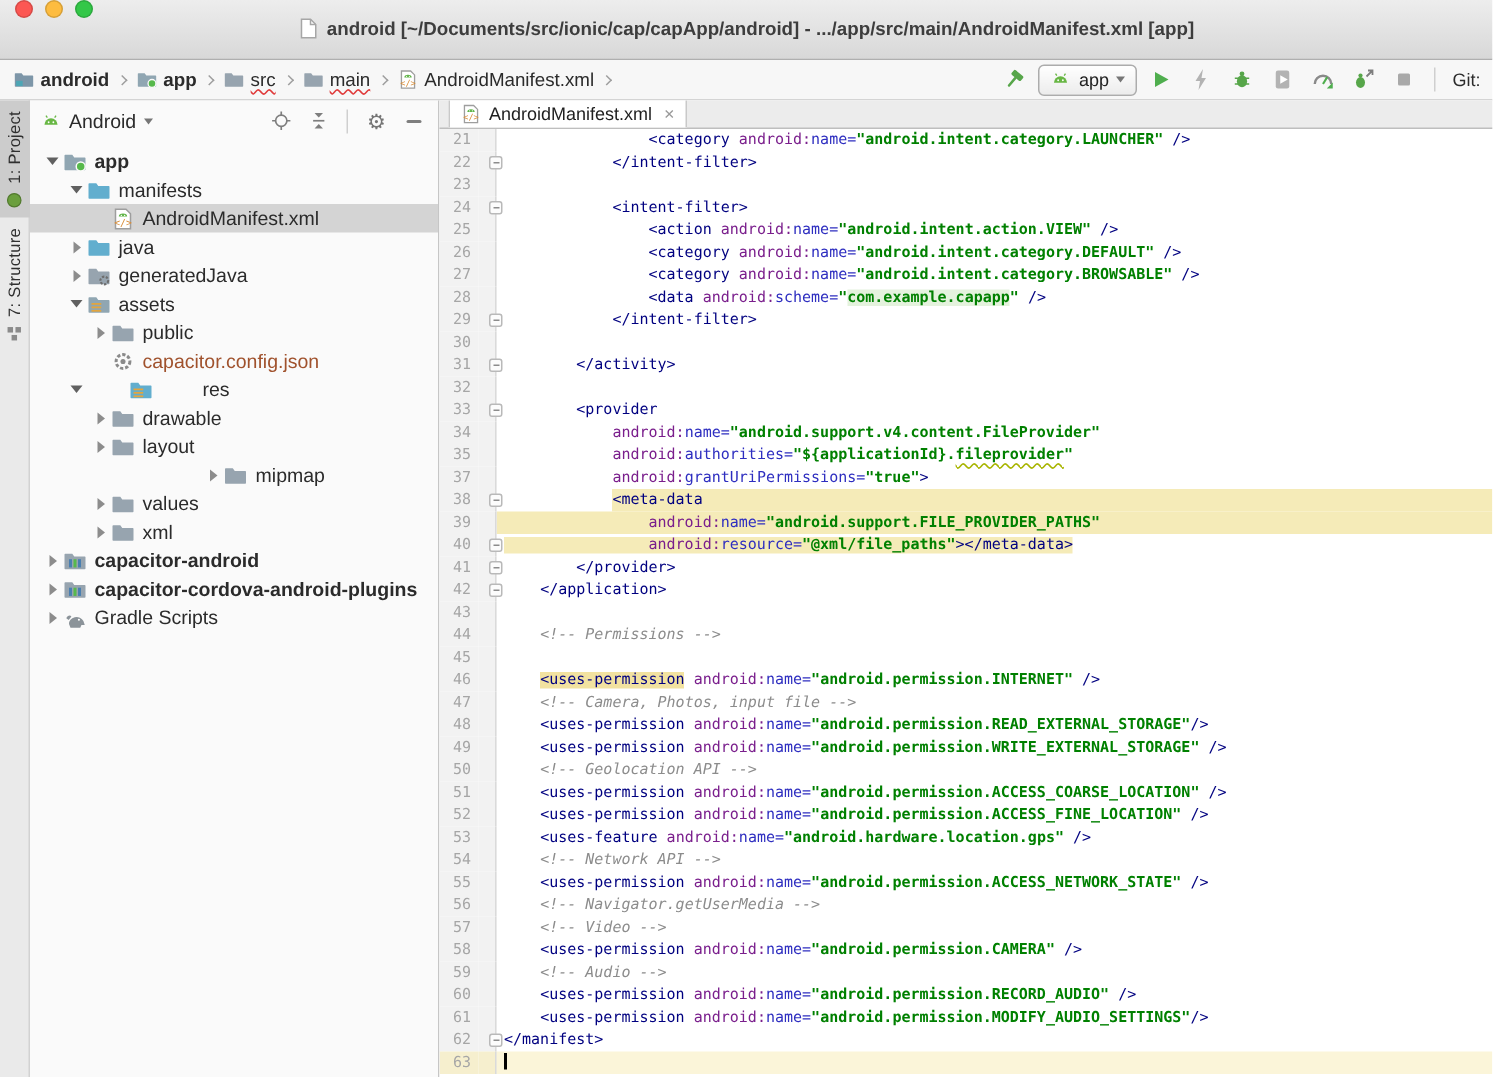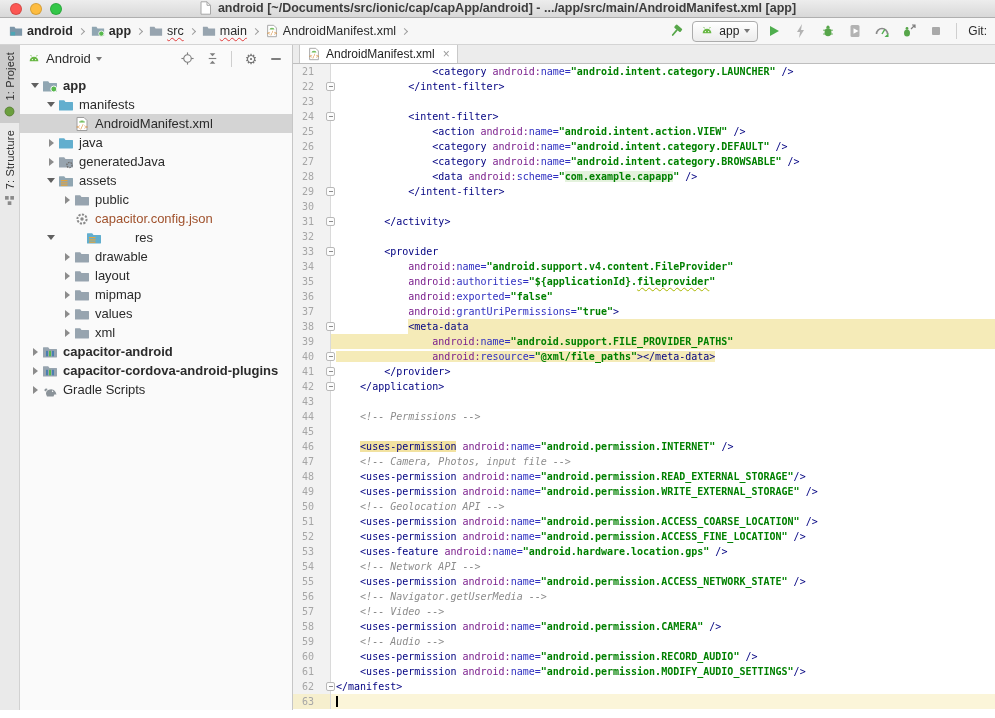--- a/index.html
+++ b/index.html
@@ -1,20 +1,20 @@
 <!DOCTYPE html>
 <html><head>
 <meta charset="utf-8">
 <style>
   *{margin:0;padding:0;box-sizing:border-box}
   html,body{width:995px;height:718px;overflow:hidden}
   body{font-family:"Liberation Sans",sans-serif;background:#fff;font-size:13px;color:#2b2b2b;position:relative}
 
   
-  .titlebar{height:18px;background:linear-gradient(#EDEDED,#D8D8D8);border-bottom:1px solid #AFAFAF;display:flex;align-items:center;position:relative}
+  .titlebar{height:40px;background:linear-gradient(#EDEDED,#D8D8D8);border-bottom:1px solid #AFAFAF;display:flex;position:relative}
   .lights{display:flex;gap:8px;padding-left:10px;z-index:2}
   .light{width:12px;height:12px;border-radius:50%;border:1px solid rgba(0,0,0,.15)}
   .light.red{background:#FC5753}.light.yellow{background:#FDBC40}.light.green{background:#33C748}
   .title-center{position:absolute;left:0;right:0;top:0;bottom:1px;display:flex;justify-content:center;align-items:center;gap:5px;font-size:12.5px;font-weight:bold;color:#3d3d3d}
 
   
   .navbar{height:27px;background:#F7F7F7;border-bottom:1px solid #D4D4D4;display:flex;align-items:center;justify-content:space-between;padding:0 6px 0 8px}
   .crumbs{display:flex;align-items:center;font-size:12.5px}
   .crumb{display:flex;align-items:center;gap:4px;padding:1px 1px}
   .crumb-label.bold{font-weight:bold}
@@ -411,21 +411,21 @@
           <span class="arrow-slot">
             <span class="tri-r"></span>
           </span>
           <span class="icn">
             <svg width="16" height="16" viewBox="0 0 16 16">
               <path d="M1.5 3.2h4.7l1.3 1.8h7c.3 0 .5.2.5.5v7.5c0 .3-.2.5-.5.5h-13a.5.5 0 0 1-.5-.5V3.7c0-.3.2-.5.5-.5z" fill="#97A4AF"></path>
             </svg>
           </span>
           <span class="tree-label">layout</span>
         </div>
-        <div class="tree-row" style="padding-left: 40px;">
+        <div class="tree-row" style="padding-left: 40px; justify-content: center;">
           <span class="arrow-slot">
             <span class="tri-r"></span>
           </span>
           <span class="icn">
             <svg width="16" height="16" viewBox="0 0 16 16">
               <path d="M1.5 3.2h4.7l1.3 1.8h7c.3 0 .5.2.5.5v7.5c0 .3-.2.5-.5.5h-13a.5.5 0 0 1-.5-.5V3.7c0-.3.2-.5.5-.5z" fill="#97A4AF"></path>
             </svg>
           </span>
           <span class="tree-label">mipmap</span>
         </div>
@@ -591,25 +591,20 @@
           <span class="ln">34</span>
           <span class="fold"></span>
           <span class="code-text">            <span class="tk-x">android:</span><span class="tk-a">name=</span><span class="tk-v">"android.support.v4.content.FileProvider"</span></span>
         </div>
         <div class="code-row">
           <span class="ln">35</span>
           <span class="fold"></span>
           <span class="code-text">            <span class="tk-x">android:</span><span class="tk-a">authorities=</span><span class="tk-v">"${applicationId}.</span><span class="tk-v mod-sq">fileprovider</span><span class="tk-v">"</span></span>
         </div>
         <div class="code-row">
-          <span class="ln">36</span>
-          <span class="fold"></span>
-          <span class="code-text">            <span class="tk-x">android:</span><span class="tk-a">exported=</span><span class="tk-v">"false"</span></span>
-        </div>
-        <div class="code-row">
           <span class="ln">37</span>
           <span class="fold"></span>
           <span class="code-text">            <span class="tk-x">android:</span><span class="tk-a">grantUriPermissions=</span><span class="tk-v">"true"</span><span class="tk-g">&gt;</span></span>
         </div>
         <div class="code-row">
           <span class="ln">38</span>
           <span class="fold">
             <span class="fold-box"></span>
           </span>
           <span class="code-text" style="background: linear-gradient(90deg, rgb(255, 255, 255) 77.24px, rgb(245, 235, 184) 77.24px);">            <span class="tk-g">&lt;meta-data</span></span>

